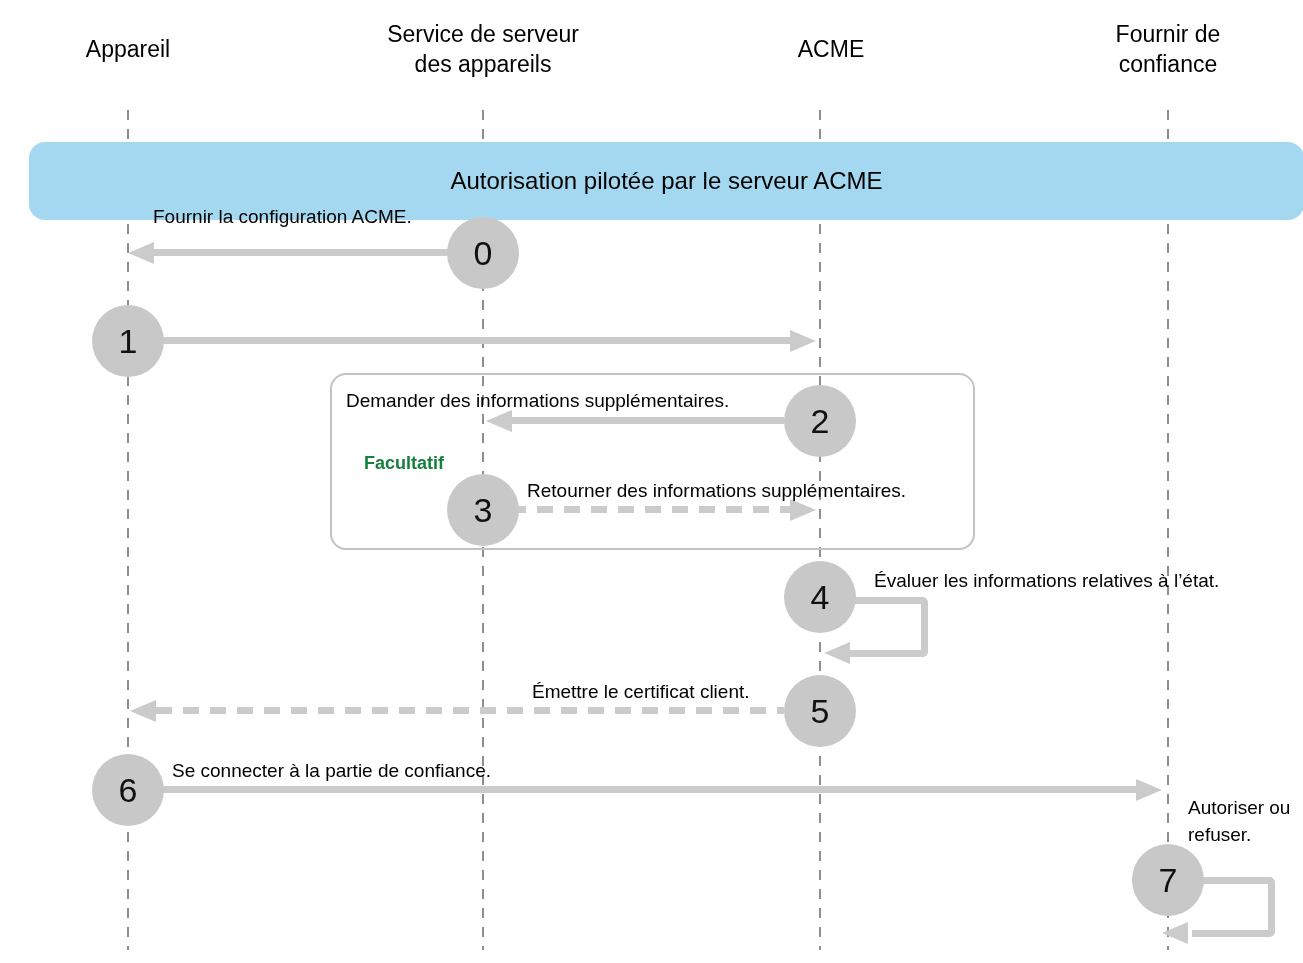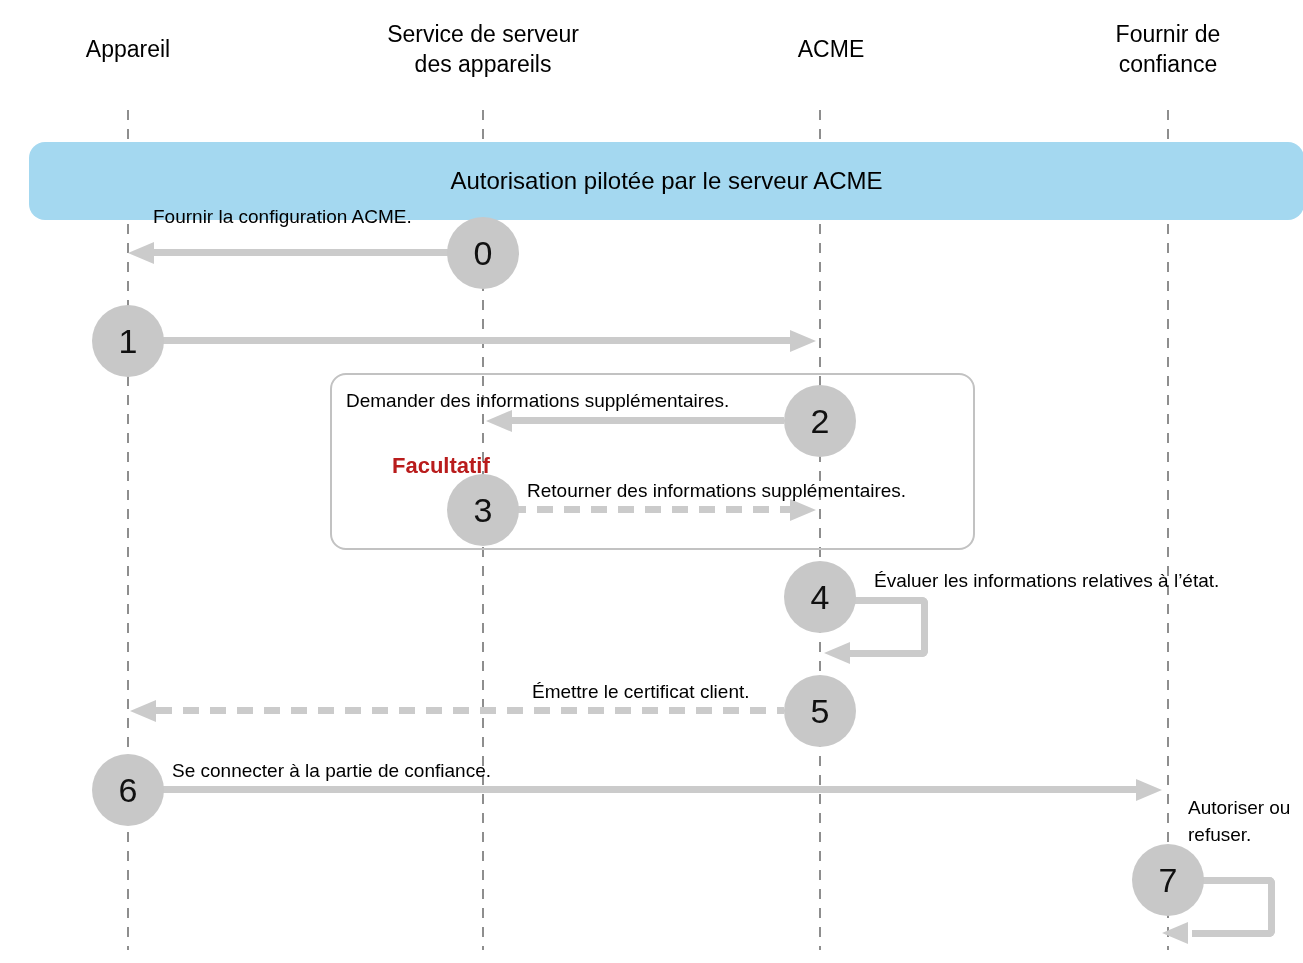--- a/index.html
+++ b/index.html
@@ -15,21 +15,21 @@
     text-align:center;font-size:23px;line-height:30px;color:#000;}
 
   
   .banner{position:absolute;left:14px;top:142px;width:1275px;height:78px;border-radius:16px;
     background:#A4D8F0;display:flex;align-items:center;justify-content:center;
     font-size:24px;color:#000;margin-left:15px;}
 
   
   .group-box{position:absolute;left:330px;top:373px;width:645px;height:177px;
     border:2px solid #c2c2c2;border-radius:16px;background:transparent;box-sizing:border-box;}
-  .group-label{position:absolute;left:364px;top:453px;font-size:22px;font-weight:600;color:#b91c1c;margin-left:28px;}
+  .group-label{position:absolute;left:364px;top:453px;font-size:18px;font-weight:600;color:#15803d;}
 
   
   .line-solid{position:absolute;height:7px;background:#cbcbcb;}
   .line-dashed{position:absolute;height:7px;
     background:repeating-linear-gradient(90deg,#cbcbcb 0 16px,transparent 16px 27px);}
   .head-left{position:absolute;width:0;height:0;
     border-top:11px solid transparent;border-bottom:11px solid transparent;border-right:26px solid #cbcbcb;}
   .head-right{position:absolute;width:0;height:0;
     border-top:11px solid transparent;border-bottom:11px solid transparent;border-left:26px solid #cbcbcb;}
   .loop{position:absolute;border:7px solid #cbcbcb;border-left:none;box-sizing:border-box;

